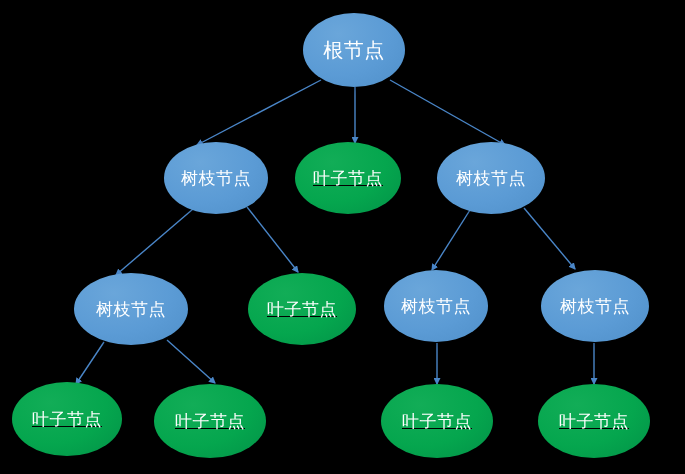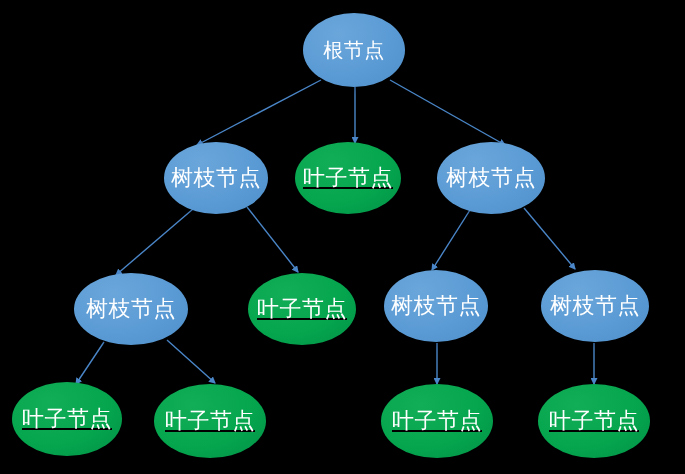--- a/index.html
+++ b/index.html
@@ -31,21 +31,21 @@
     display: flex;
     align-items: center;
     justify-content: center;
     border-radius: 50%;
     box-sizing: border-box;
     box-shadow: 0 3px 5px rgba(0, 0, 0, 0.18);
     z-index: 2;
   }
   .tree-node .node-label {
     color: #ffffff;
-    font-size: 22px;
+    font-size: 17px;
     line-height: 1;
     letter-spacing: 0.5px;
     white-space: nowrap;
     user-select: none;
   }
   .node-branch {
     background: radial-gradient(ellipse at 35% 28%, #6aa6da 0%, #5b9bd5 55%, #4f8fc9 100%);
   }
   .node-leaf {
     background: radial-gradient(ellipse at 35% 28%, #12ad57 0%, #05a64e 55%, #029247 100%);

